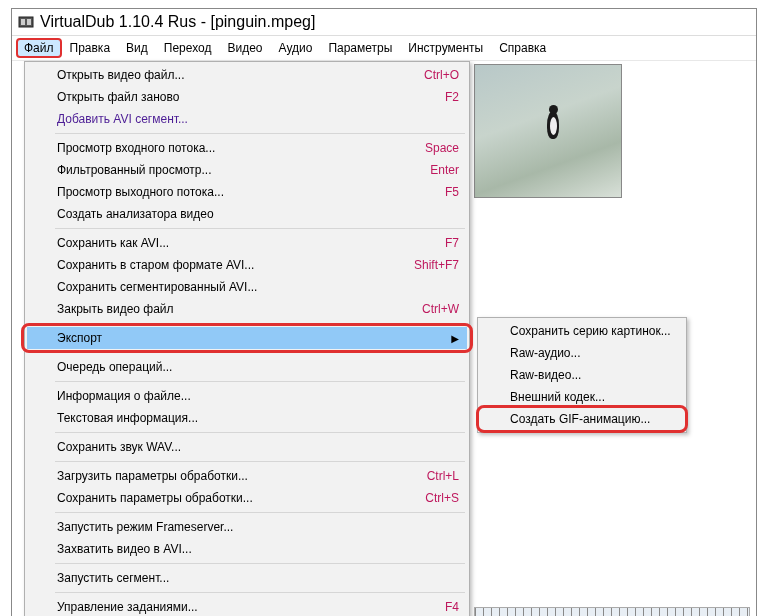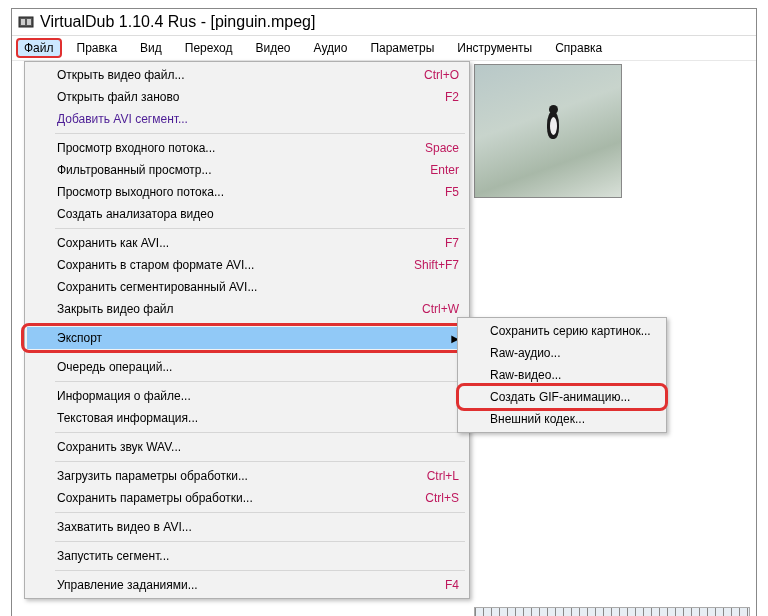--- a/index.html
+++ b/index.html
@@ -28,21 +28,21 @@
   .titlebar-icon {
     width: 16px; height: 16px;
     display: inline-flex;
     align-items: center; justify-content: center;
   }
   .titlebar-text { font-size: 16px; color: #000; }
   .menubar {
     background: #fff;
     padding: 2px 4px;
     display: flex;
-    gap: 7px;
+    gap: 0;
     border-bottom: 1px solid #e8e8e8;
   }
   .menubar-item {
     padding: 3px 8px;
     cursor: default;
   }
   .menubar-item.open {
     background: #cce8ff;
     border: 2px solid #e03030;
     border-radius: 4px;
@@ -87,21 +87,21 @@
     margin: 3px 2px 3px 28px;
   }
   .highlight-frame {
     border: 3px solid #e03030;
     border-radius: 8px;
     position: absolute;
     pointer-events: none;
   }
   .submenu {
     position: absolute;
-    left: 445px;
+    left: 465px;
     top: 256px;
     width: 210px;
     background: #f2f2f2;
     border: 1px solid #b0b0b0;
     box-shadow: 2px 2px 4px rgba(0,0,0,0.25);
     padding: 2px;
   }
   .video-preview {
     position: absolute;
     left: 462px;
@@ -253,20 +253,23 @@
       <div class="menu-item">
         <span class="label">Загрузить параметры обработки...</span>
         <span class="shortcut">Ctrl+L</span>
       </div>
       <div class="menu-item">
         <span class="label">Сохранить параметры обработки...</span>
         <span class="shortcut">Ctrl+S</span>
       </div>
       <div class="menu-sep"></div>
       <div class="menu-item">
+        <span class="label">Запустить режим Frameserver...</span>
+      </div>
+      <div class="menu-item">
         <span class="label">Захватить видео в AVI...</span>
       </div>
       <div class="menu-sep"></div>
       <div class="menu-item">
         <span class="label">Запустить сегмент...</span>
       </div>
       <div class="menu-sep"></div>
       <div class="menu-item">
         <span class="label">Управление заданиями...</span>
         <span class="shortcut">F4</span>
@@ -275,25 +278,25 @@
 
     <div class="submenu">
       <div class="menu-item">
         <span class="label">Сохранить серию картинок...</span>
       </div>
       <div class="menu-item">
         <span class="label">Raw-аудио...</span>
       </div>
       <div class="menu-item">
         <span class="label">Raw-видео...</span>
+      </div>
+      <div class="menu-item">
+        <span class="label">Внешний кодек...</span>
       </div>
       <div class="menu-item" style="position:relative;">
         <span class="label">Создать GIF-анимацию...</span>
         <div class="highlight-frame" style="left:-4px;top:-3px;right:-4px;bottom:-3px;"></div>
       </div>
-      <div class="menu-item">
-        <span class="label">Внешний кодек...</span>
-      </div>
     </div>
 
     <div class="timeline"></div>
   </div>
 </div>
 
 </body></html>

